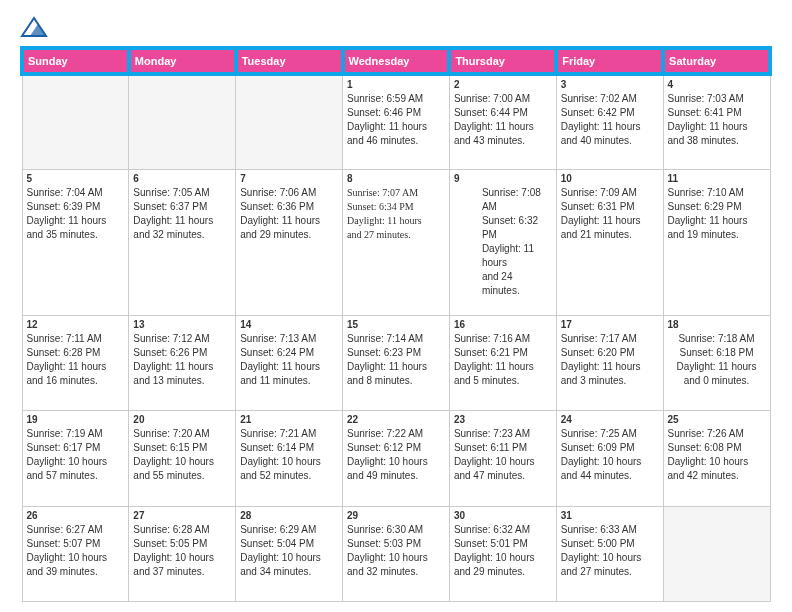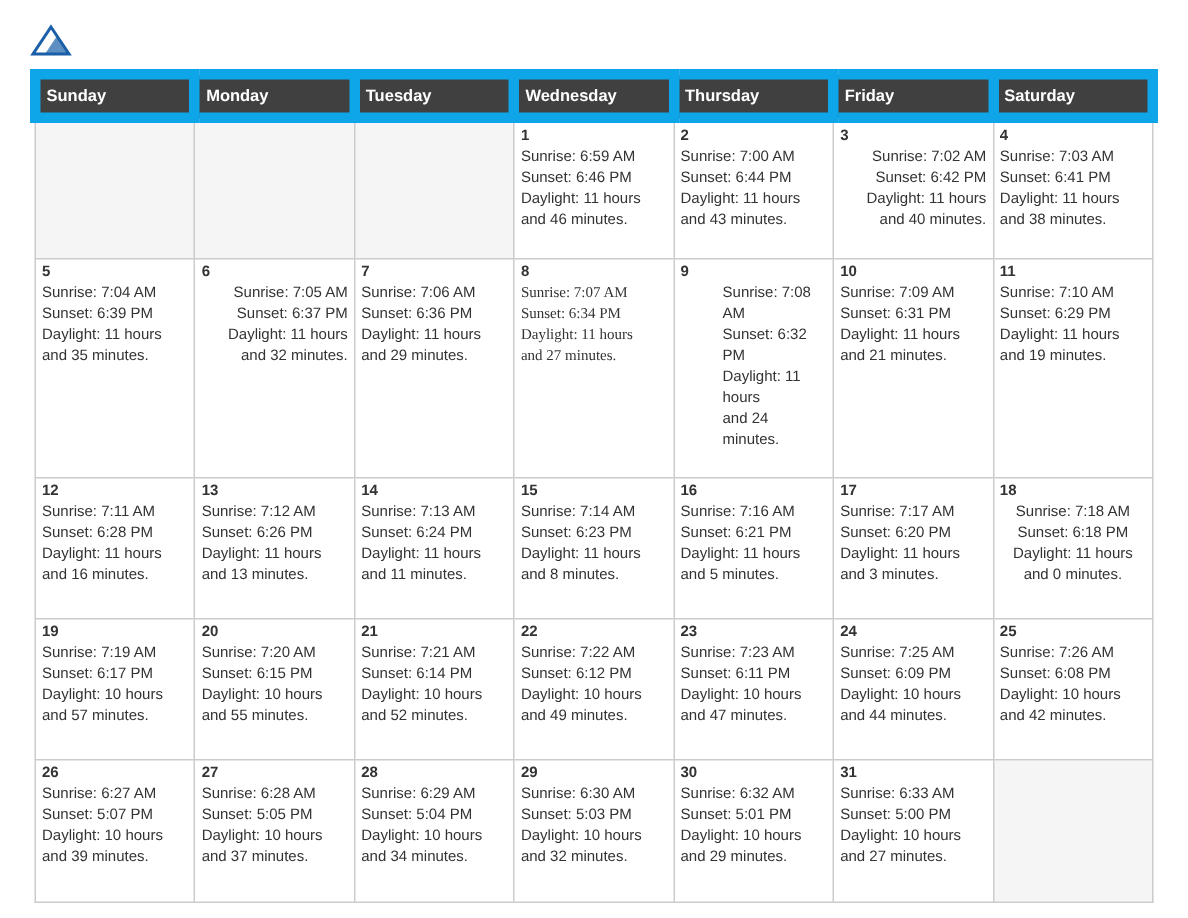--- a/index.html
+++ b/index.html
@@ -51,27 +51,27 @@
       font-size: 13px;
       color: #555;
     }
     .calendar-table {
       width: 100%;
       border-collapse: collapse;
       flex: 1;
       table-layout: fixed;
     }
     .calendar-table thead tr th {
-      background-color: #404040;
+      background-color: #ec4899;
       color: #fff;
       font-size: 11px;
       font-weight: bold;
       padding: 5px 4px;
       text-align: left;
-      border: 7px solid #0ea5e9;
+      border: 4px solid #0ea5e9;
     }
     .calendar-table tbody tr td {
       border: 1px solid #ccc;
       vertical-align: top;
       padding: 3px 4px;
       font-size: 8.5px;
       color: #333;
       height: 86px;
       background: #fff;
     }
@@ -136,21 +136,21 @@
           </td>
           <td>
             <span class="day-number">2</span>
             <div class="day-info" style="white-space: pre-line;">Sunrise: 7:00 AM
 Sunset: 6:44 PM
 Daylight: 11 hours
 and 43 minutes.</div>
           </td>
           <td>
             <span class="day-number">3</span>
-            <div class="day-info" style="white-space: pre-line; text-align: right;">Sunrise: 7:02 AM
+            <div class="day-info" style="white-space: pre-line;">Sunrise: 7:02 AM
 Sunset: 6:42 PM
 Daylight: 11 hours
 and 40 minutes.</div>
           </td>
           <td>
             <span class="day-number">4</span>
             <div class="day-info" style="white-space: pre-line;">Sunrise: 7:03 AM
 Sunset: 6:41 PM
 Daylight: 11 hours
 and 38 minutes.</div>
@@ -159,21 +159,21 @@
         <tr>
           <td>
             <span class="day-number">5</span>
             <div class="day-info" style="white-space: pre-line;">Sunrise: 7:04 AM
 Sunset: 6:39 PM
 Daylight: 11 hours
 and 35 minutes.</div>
           </td>
           <td>
             <span class="day-number">6</span>
-            <div class="day-info" style="white-space: pre-line; text-align: right;">Sunrise: 7:05 AM
+            <div class="day-info" style="white-space: pre-line;">Sunrise: 7:05 AM
 Sunset: 6:37 PM
 Daylight: 11 hours
 and 32 minutes.</div>
           </td>
           <td>
             <span class="day-number">7</span>
             <div class="day-info" style="white-space: pre-line;">Sunrise: 7:06 AM
 Sunset: 6:36 PM
 Daylight: 11 hours
 and 29 minutes.</div>

